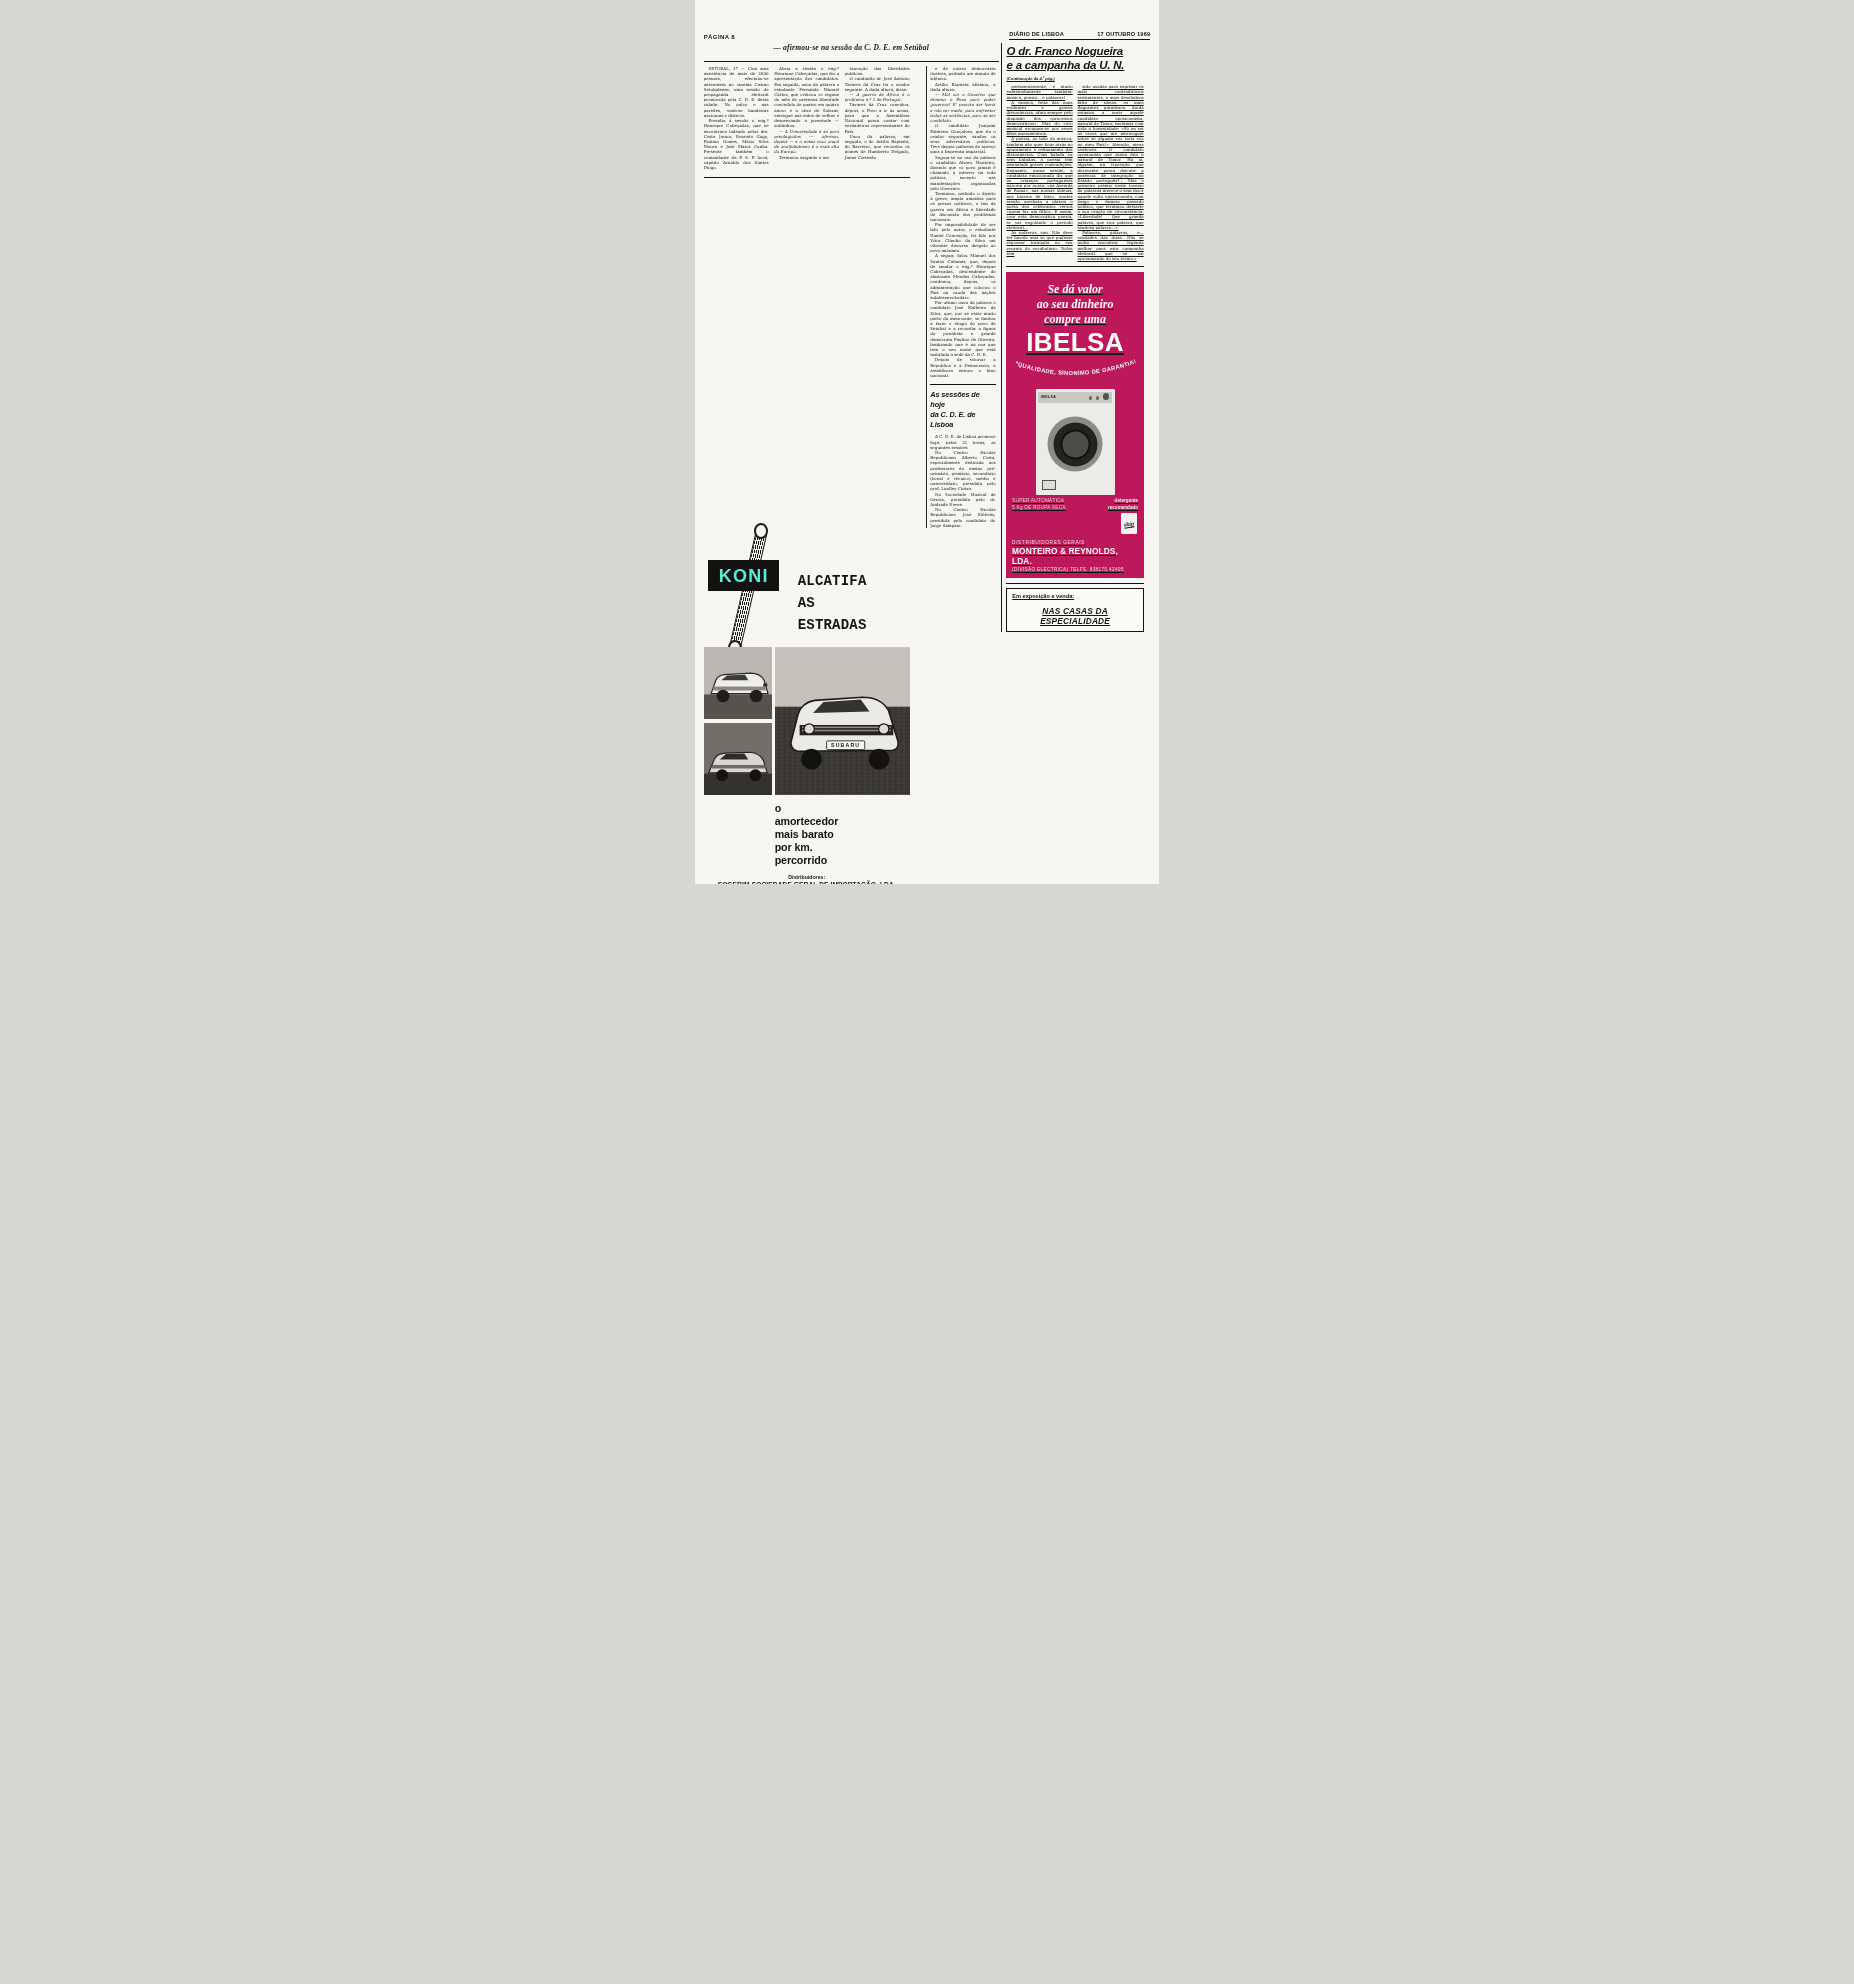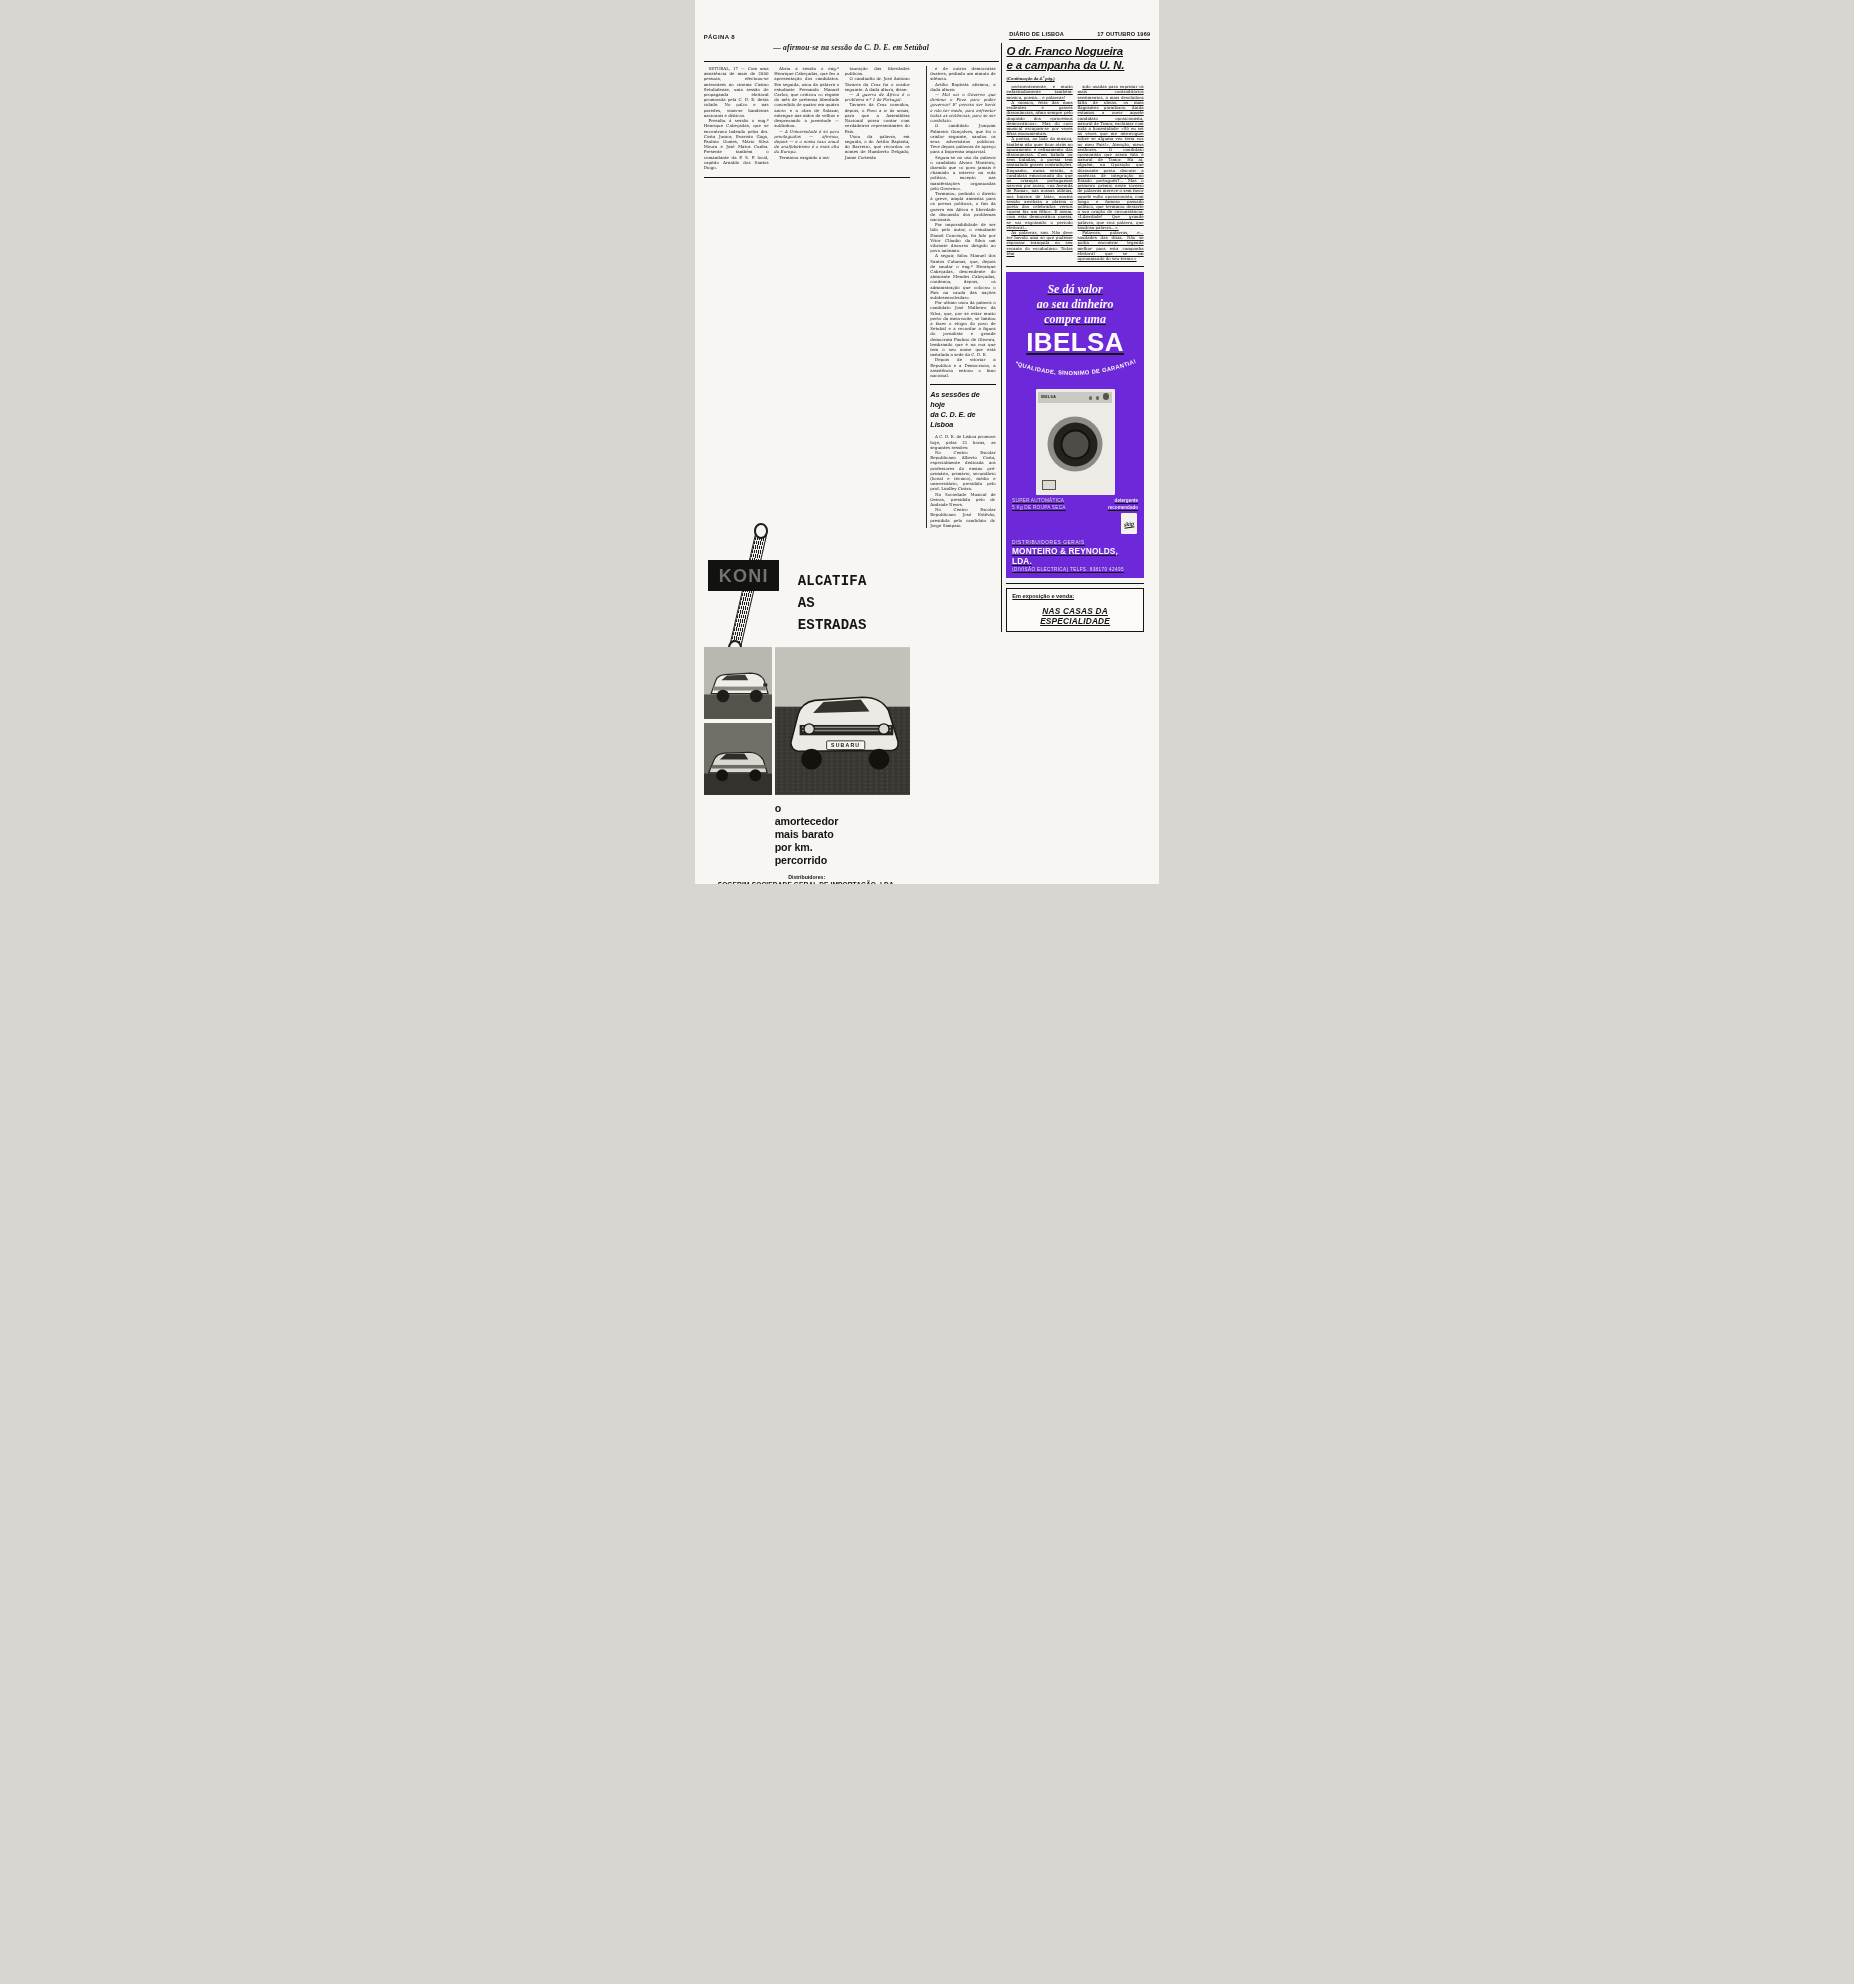--- a/index.html
+++ b/index.html
@@ -42,42 +42,42 @@
     font-size:7.3px;line-height:1.35;margin:0 0 4.8px 0;letter-spacing:-0.1px;}
   
   .koni{position:relative;width:206px;margin-top:6.4px;height:338px;}
   .koni-top{position:relative;height:83px;}
   .shock{position:absolute;left:38px;top:-2.4px;width:12px;height:118px;
     background:repeating-linear-gradient(90deg,#1c1c1a 0 0.8px,#efeeea 0.8px 2px);
     transform:rotate(13deg);border:0.8px solid #1c1c1a;box-sizing:border-box;}
   .eyelet{position:absolute;width:10.3px;height:12px;border:2.8px solid #1c1c1a;border-radius:50%;background:#f7f6f2;}
   .eyelet.top{left:50px;top:-11px;}
   .eyelet.bot{left:24px;top:106px;}
-  .koni-logo{position:absolute;left:4.8px;top:26px;background:#121210;color:#737373;
+  .koni-logo{position:absolute;left:4.8px;top:26px;background:#121210;color:#5eead4;
     font-family:"Liberation Sans",sans-serif;font-weight:bold;font-size:18px;letter-spacing:1.2px;
     padding:6.4px 10.3px;line-height:1;}
   .koni-tag{position:absolute;left:94px;top:37px;font-family:Liberation Mono, monospace;
     font-weight:bold;font-size:14px;line-height:1.55;letter-spacing:0.2px;}
   .koni-photos{display:flex;gap:3.2px;height:148px;margin-top:30px;}
   .ph-left{width:68px;display:flex;flex-direction:column;gap:3.2px;}
   .ph-s{flex:1;position:relative;overflow:hidden;}
   .ph-big{width:135px;position:relative;overflow:hidden;}
   .koni-slogan{margin:6.4px 0 0 71px;font-family:"Liberation Sans",sans-serif;font-weight:bold;
     font-size:10.7px;line-height:1.22;letter-spacing:-0.1px;}
   .koni-dist{text-align:center;font-family:"Liberation Sans",sans-serif;font-weight:bold;margin-top:7.1px;}
   .koni-dist .d1{font-size:5.2px;}
   .koni-dist .d2{font-size:6.6px;margin-top:0.8px;letter-spacing:0.1px;}
   
   .r-title{font-family:"Liberation Sans",sans-serif;font-weight:bold;font-style:italic;
     font-size:11.5px;line-height:1.18;margin:1.6px 0 4px 0;letter-spacing:-0.2px;}
   .r-cont{font-family:"Liberation Serif",serif;font-style:italic;font-weight:bold;font-size:4.6px;margin-bottom:3.2px;}
   .r-cols{display:flex;gap:4.8px;border-bottom:1.2px solid #151412;padding-bottom:4.8px;}
   .r-col{flex:1;min-width:0;}
   
-  .ibelsa{background:#6d28d9;color:#fbfaf6;margin-top:4.8px;padding:10.3px 5.6px 6.4px 5.6px;text-align:center;}
+  .ibelsa{background:#be185d;color:#fbfaf6;margin-top:4.8px;padding:10.3px 5.6px 6.4px 5.6px;text-align:center;}
   .ib-head{font-family:"Liberation Serif",serif;font-style:italic;font-weight:bold;font-size:12px;line-height:1.25;}
   .ib-brand{font-family:"Liberation Sans",sans-serif;font-weight:bold;font-size:26px;letter-spacing:0.4px;margin-top:2.4px;line-height:1;}
   .ib-arc{margin-top:1.6px;}
   .machine{position:relative;width:79px;height:106px;background:#ecebe6;margin:4px auto 3.2px auto;border-radius:1.2px;}
   .machine .panel{position:absolute;left:2.8px;right:2.8px;top:3.2px;height:10.3px;background:#c9c8c2;display:flex;align-items:center;justify-content:space-between;padding:0 2.4px;}
   .machine .panel .mb{font-family:"Liberation Sans",sans-serif;font-weight:bold;font-size:3.6px;color:#222;letter-spacing:0.4px;}
   .machine .knob{width:6.4px;height:6.4px;border-radius:50%;background:#55534e;display:inline-block;margin-left:1.6px;}
   .machine .knob.small{width:3.6px;height:3.6px;background:#6b6963;}
   .machine .door{position:absolute;left:50%;top:55px;transform:translate(-50%,-50%);width:55px;height:55px;border-radius:50%;
     background:#8d8b85;display:flex;align-items:center;justify-content:center;}

